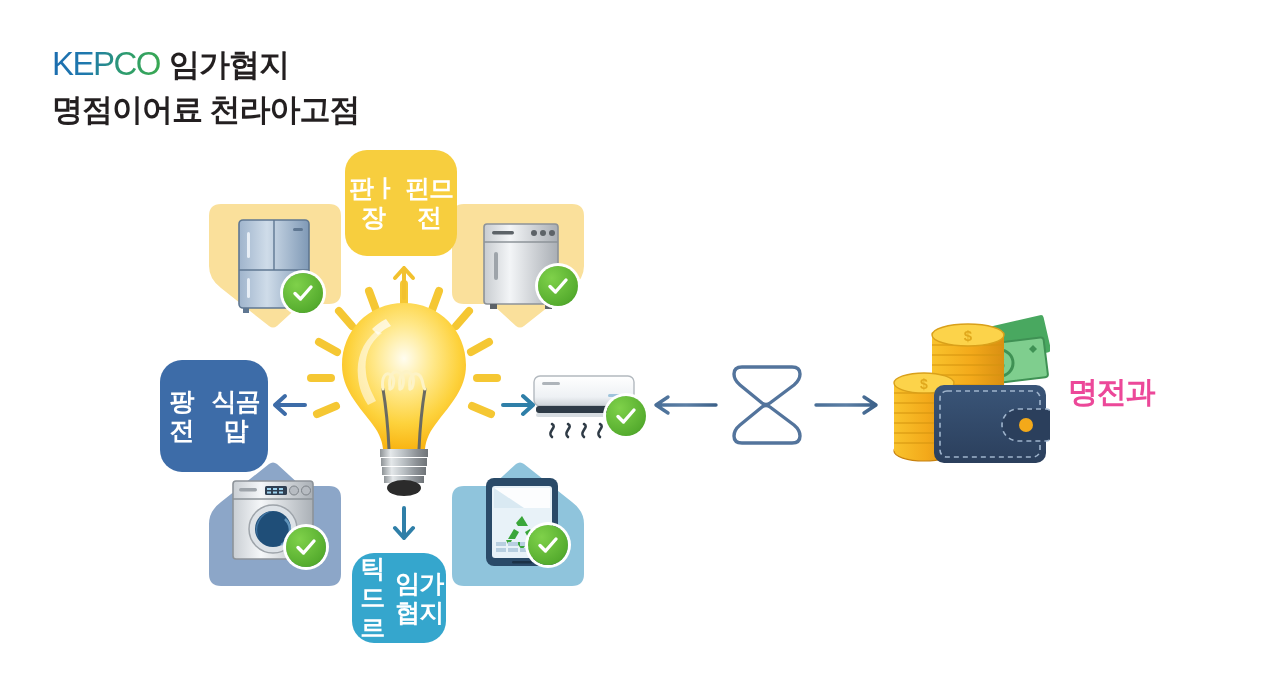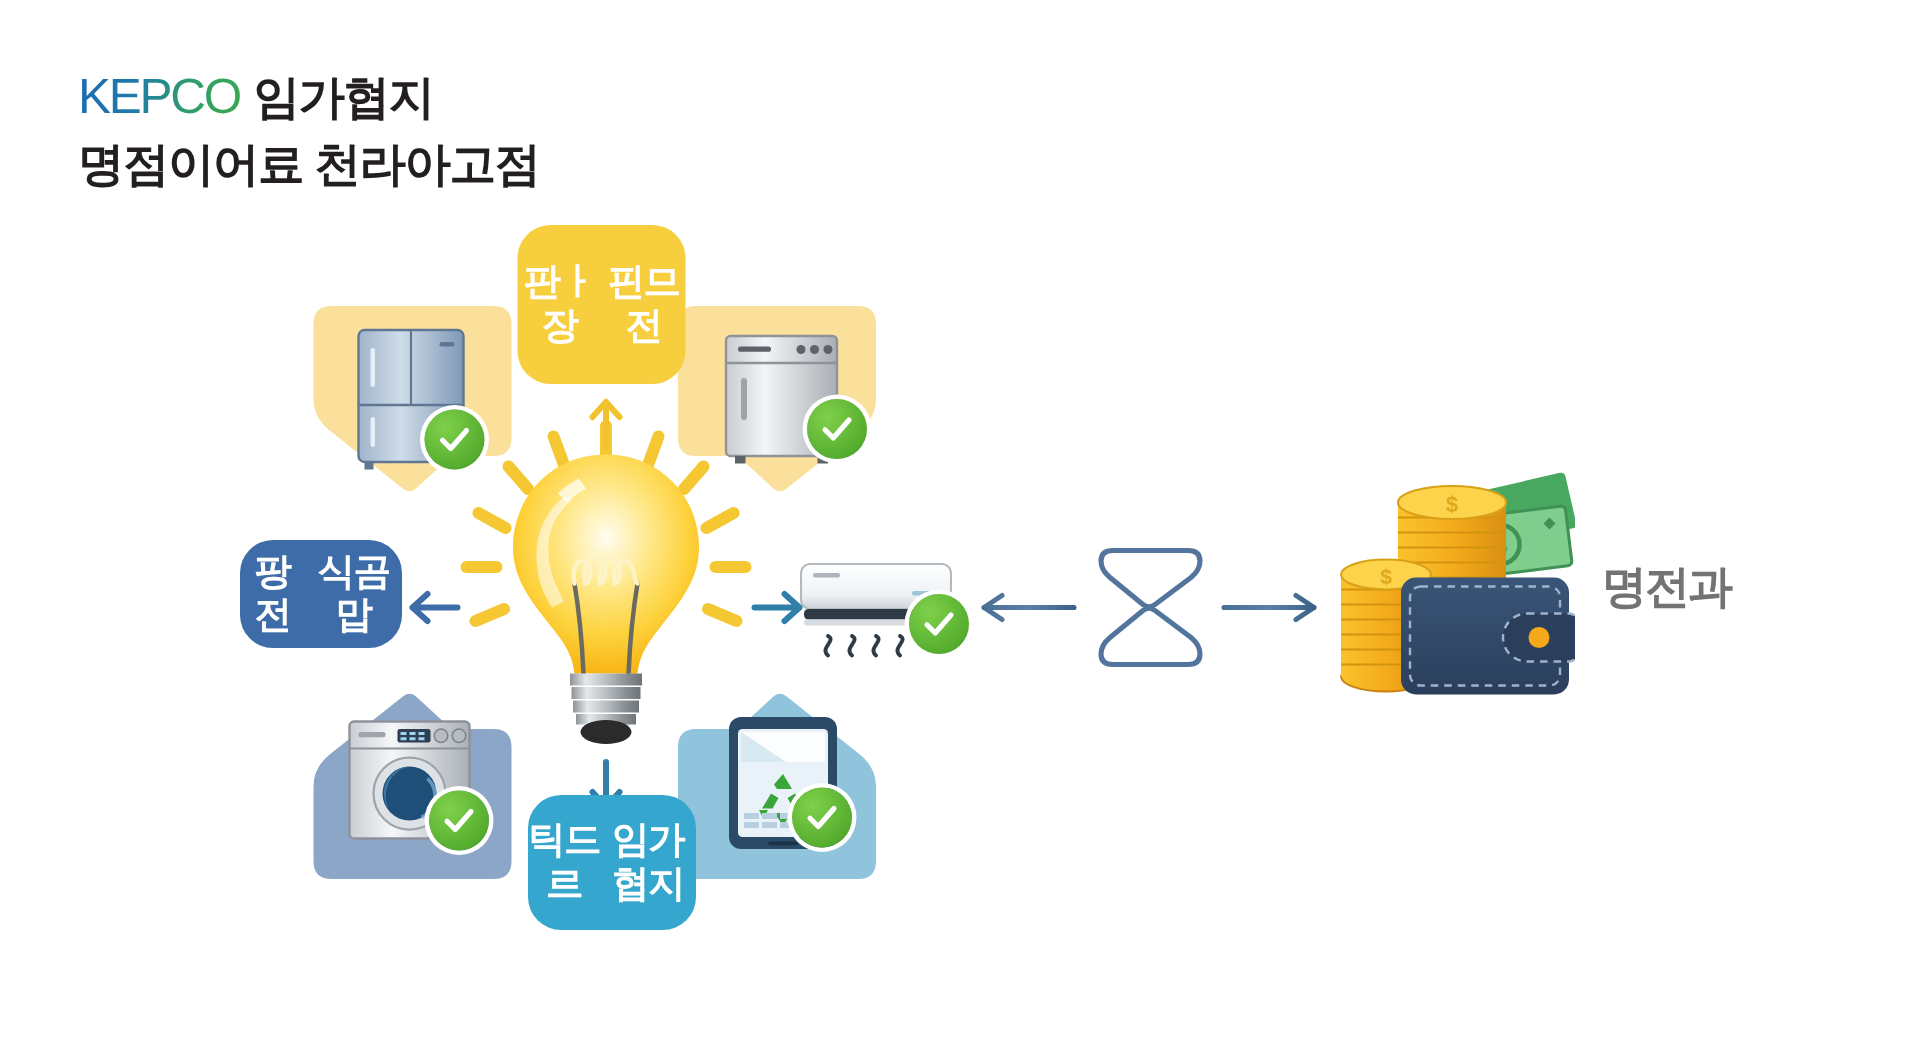--- a/index.html
+++ b/index.html
@@ -65,25 +65,25 @@
     letter-spacing: -1px;
     text-align: center;
   }
   .label-box span { display: block; }
 
   #box-top {
     left: 345px; top: 150px; width: 112px; height: 106px;
     background: #f7ce3e;
   }
   #box-left {
-    left: 160px; top: 360px; width: 108px; height: 72px;
+    left: 160px; top: 360px; width: 108px; height: 112px;
     background: #3d6ca8;
   }
   #box-bottom {
-    left: 352px; top: 530px; width: 112px; height: 90px;
+    left: 352px; top: 553px; width: 94px; height: 90px;
     background: #35a6cd;
     justify-content: flex-end;
   }
 
   
   .plate {
     position: absolute;
     width: 140px; height: 132px;
   }
   .plate svg { width: 100%; height: 100%; display: block; overflow: visible; }
@@ -146,21 +146,21 @@
   
   #money { left: 890px; top: 305px; width: 160px; height: 165px; }
   #money svg { width: 100%; height: 100%; display: block; }
 
   
   #right-caption {
     position: absolute;
     left: 1068px; top: 372px;
     font-size: 30px;
     font-weight: bold;
-    color: #737373;
+    color: #ec4899;
     letter-spacing: -1.3px;
     line-height: 1.3;
     white-space: nowrap;
   }
   #right-caption span { display: block; }
 </style>
 </head>
 <body>
 
 <div id="stage">

